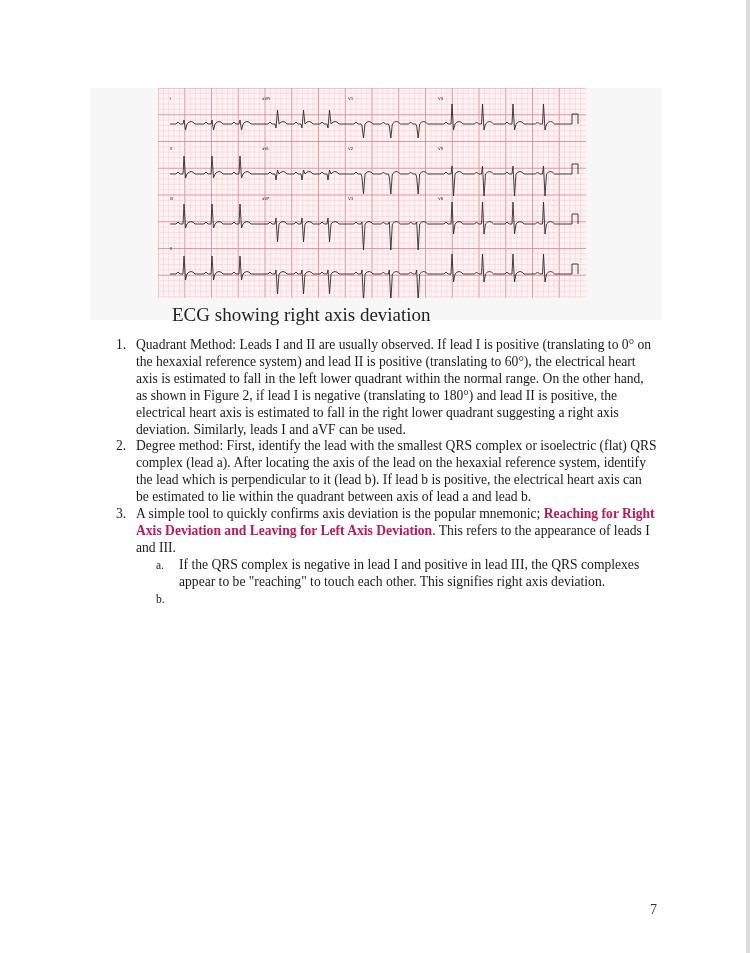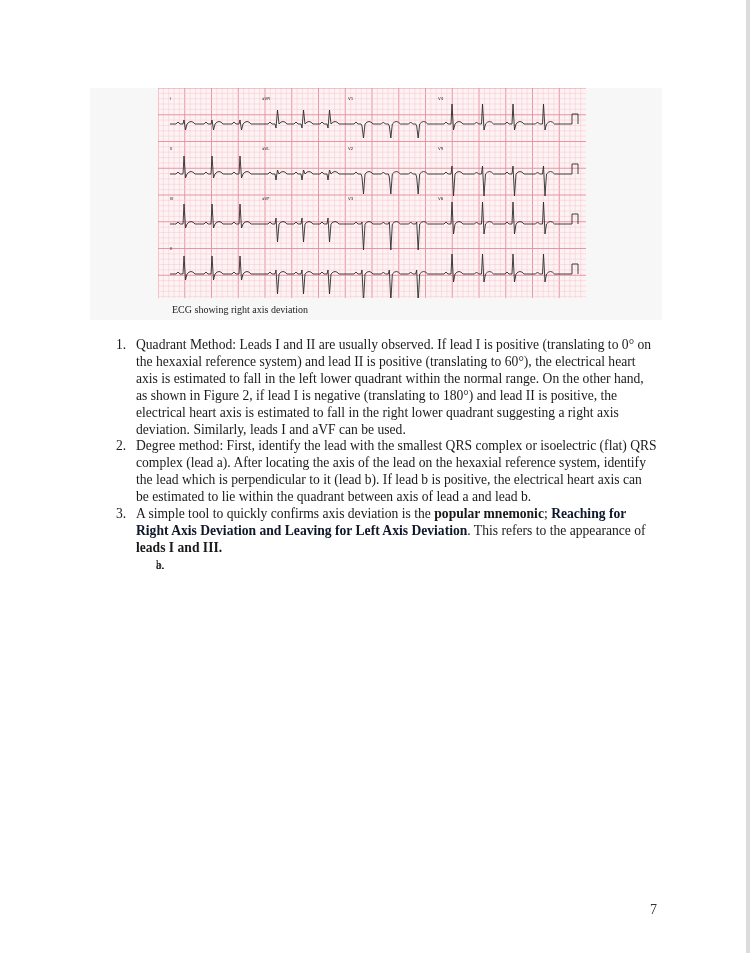--- a/index.html
+++ b/index.html
@@ -19,34 +19,34 @@
     position: absolute; left: 90px; top: 88px;
     width: 572px; height: 232px;
     background: #f7f7f7;
   }
   .ecg {
     position: absolute; left: 68px; top: 0px;
     width: 428px; height: 210px;
   }
   .caption {
     position: absolute; left: 172px; top: 304px;
-    font-size: 10px; color: #222;
+    font-size: 19px; color: #222;
   }
   .content {
     position: absolute; left: 112px; top: 337px; width: 545px;
     font-size: 13.6px; line-height: 16.9px;
   }
   ol.main { margin: 0; padding: 0; list-style: none; }
   ol.main > li { position: relative; padding-left: 24px; }
   .num { position: absolute; left: 4px; top: 0; }
   ol.sub { margin: 0; padding: 0; list-style: none; }
   ol.sub > li { position: relative; padding-left: 43px; }
   .sub-num { position: absolute; left: 20px; top: 0; font-size: 11.5px; }
-  .blue { color: #0f172a; font-weight: bold; }
-  b { font-weight: bold; }
+  .blue { color: #be185d; font-weight: bold; }
+  b { font-weight: normal; }
   .page-number {
     position: absolute; left: 650px; top: 902px;
     font-size: 14px; color: #333;
   }
 </style>
 </head>
 <body>
 
 <div class="page">
 
@@ -203,20 +203,21 @@
       <li>
         <span class="num">2.</span>
         <span>Degree method: First, identify the lead with the smallest QRS complex or isoelectric (flat) QRS complex (lead a). After locating the axis of the lead on the hexaxial reference system, identify the lead which is perpendicular to it (lead b). If lead b is positive, the electrical heart axis can be estimated to lie within the quadrant between axis of lead a and lead b.</span>
       </li>
       <li>
         <span class="num">3.</span>
         <span>A simple tool to quickly confirms axis deviation is the </span><b>popular mnemonic</b><span>; </span><span class="blue">Reaching for Right Axis Deviation and Leaving for Left Axis Deviation</span><span>. This refers to the appearance of </span><b>leads I and III.</b>
         <ol class="sub">
           <li>
             <span class="sub-num">a.</span>
+            <span>If the QRS complex is negative in lead I and positive in lead III, the QRS complexes appear to be "reaching" to touch each other. This signifies right axis deviation.</span>
           </li>
           <li>
             <span class="sub-num">b.</span>
           </li>
         </ol>
       </li>
     </ol>
   </div>
 
   <div class="page-number">7</div>

